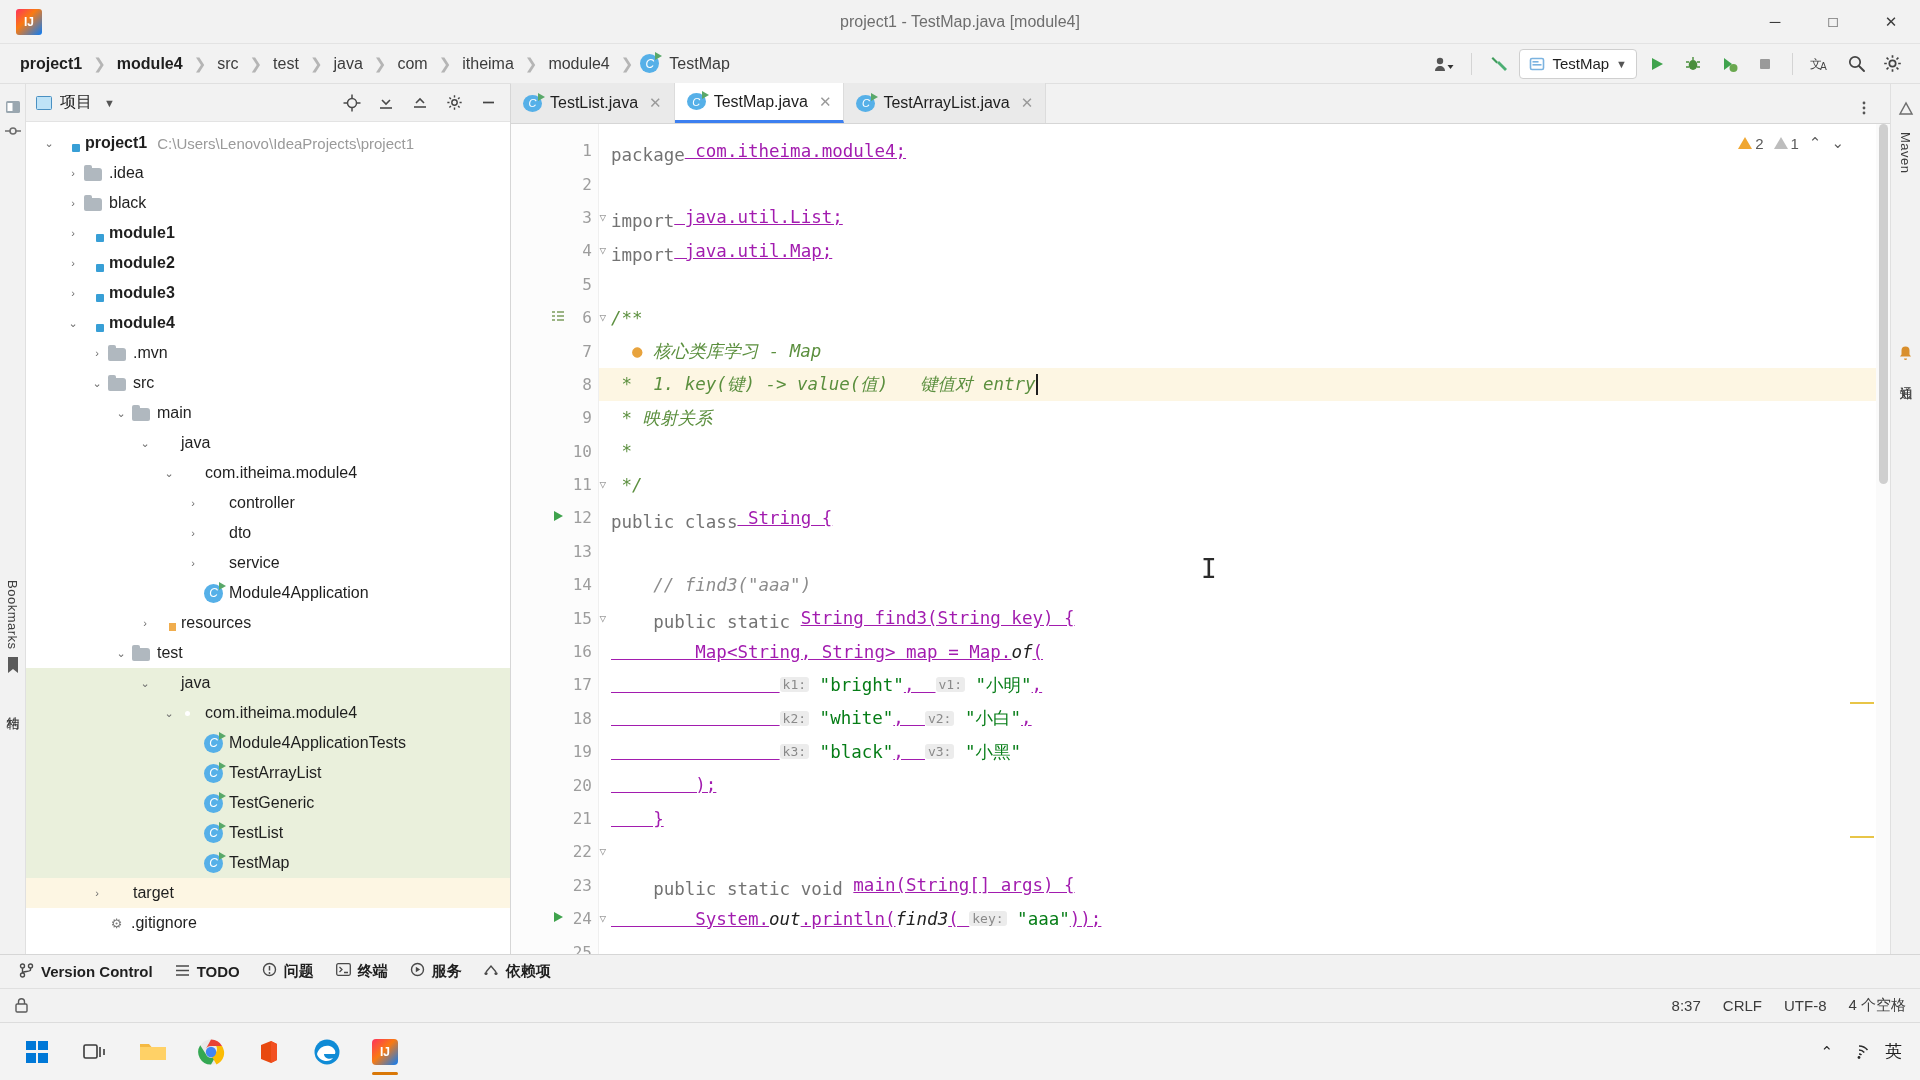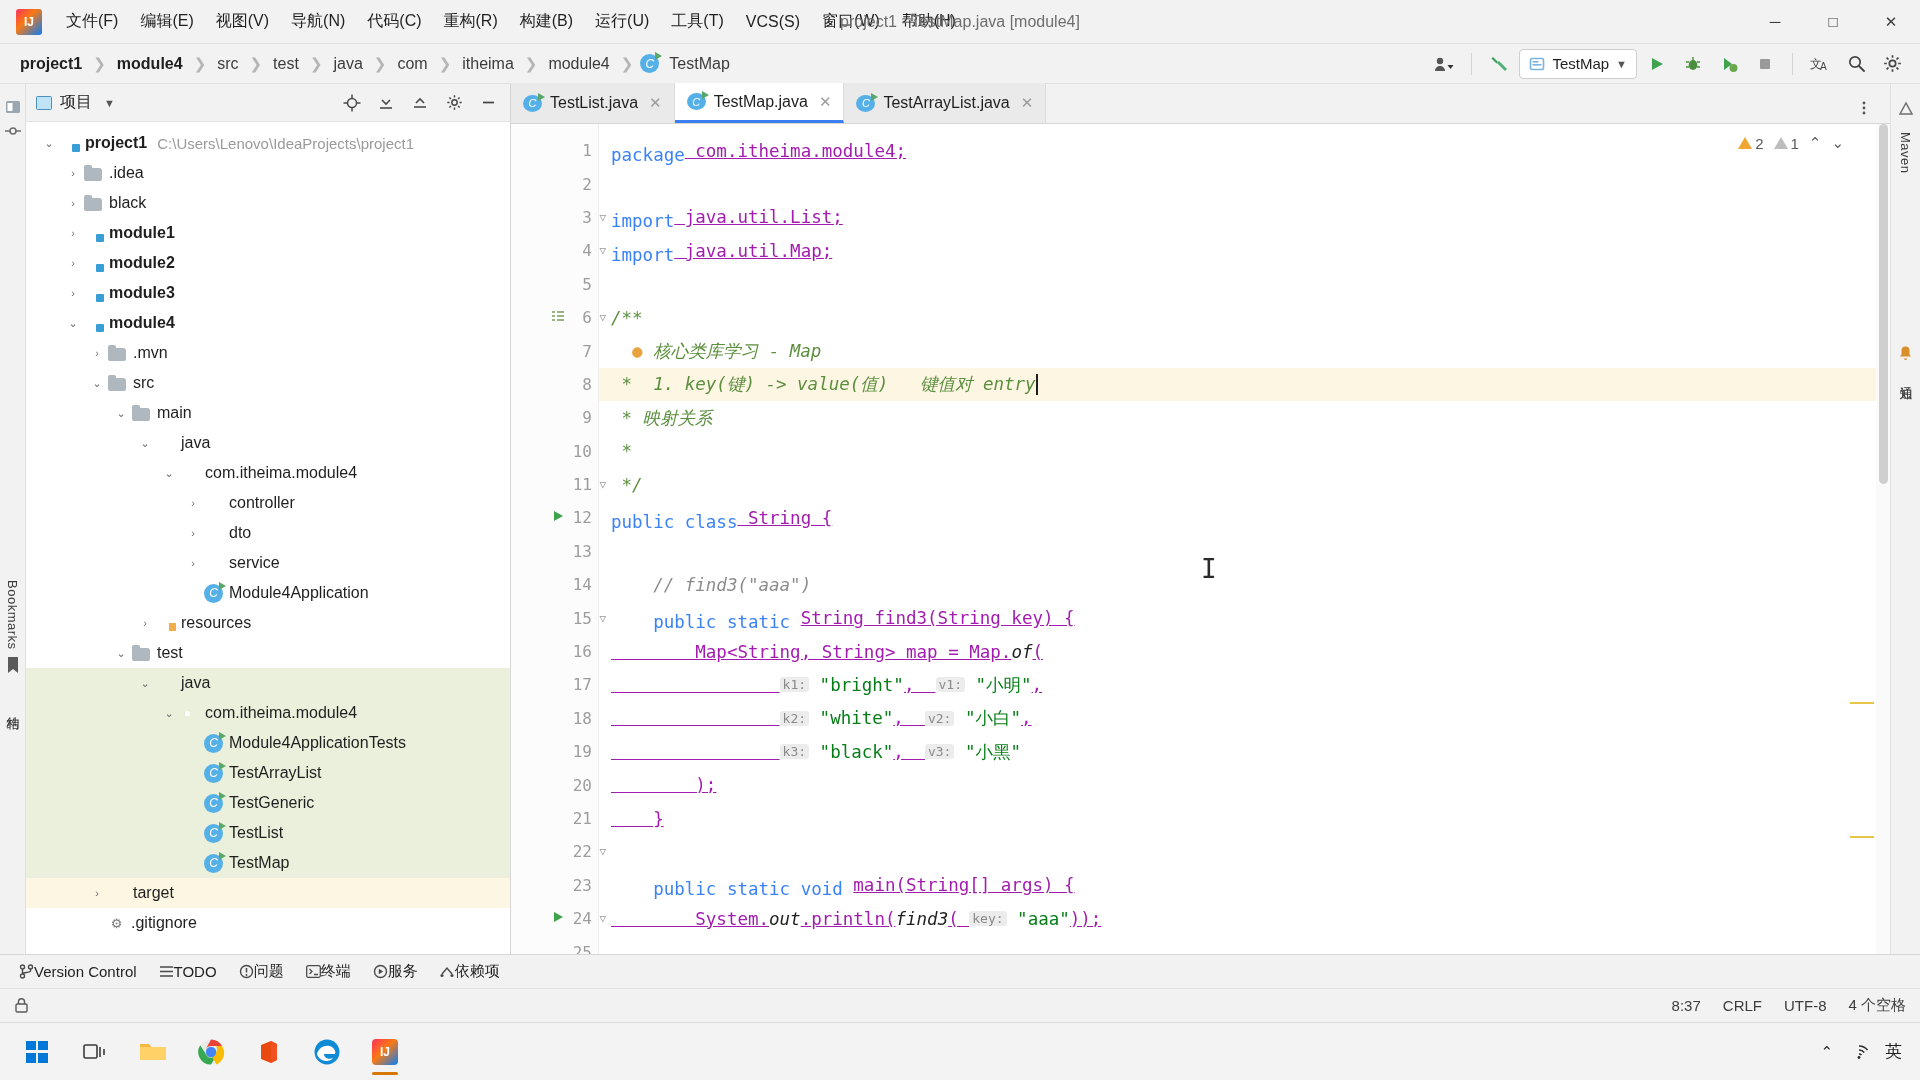--- a/index.html
+++ b/index.html
@@ -87,42 +87,42 @@
 
   .editor-wrap { flex:1; display:flex; min-height:0; position:relative; background:#fff; overflow:hidden; }
   .gutter { width:88px; flex:0 0 88px; background:#fcfcfc; border-right:1px solid #efefef; position:relative; padding-top:10px; }
   .gline { height:33.4px; display:flex; align-items:center; justify-content:flex-end; padding-right:6px; color:#9d9d9d; font-size:16px;
            font-family:"DejaVu Sans Mono", monospace; position:relative; }
   .gline .marker { position:absolute; left:40px; }
   .gline .fold { position:absolute; right:-8px; color:#9d9d9d; font-size:11px; }
   .code { flex:1; padding-top:10px; font-family:"DejaVu Sans Mono", monospace; font-size:17.5px; position:relative; overflow:hidden; }
   .cline { height:33.4px; display:flex; align-items:center; white-space:pre; padding-left:12px; }
   .cline.hl { background:#fdf6e3; }
-  .kw { color:#3b82f6;margin-top:8px; }
+  .kw { color:#737373;margin-top:8px; }
   .str { color:#067d17; }
   .cmt { color:#8c8c8c; font-style:italic; }
   .jdoc { color:#5b8f3e; font-style:italic; }
   .id { color:#a21caf;text-decoration:underline; }
   .fn-it { font-style:italic; }
   .hint { color:#8a8a8a; background:#ececec; border-radius:3px; padding:0 3px; font-size:13px; }
   .caret { display:inline-block; width:2px; height:21px; background:#1f1f1f; vertical-align:middle; animation:blink 1.1s step-end infinite; }
   @keyframes blink { 50% { opacity:0; } }
 
   .edit-badges { position:absolute; top:10px; right:46px; display:flex; align-items:center; gap:10px; font-size:15px; color:#5a5a5a; z-index:6; }
   .badge-warn { display:flex; align-items:center; gap:3px; }
   .tri { width:0;height:0;border-left:7px solid transparent;border-right:7px solid transparent;border-bottom:12px solid #f0a732; position:relative; }
   .tri.grey { border-bottom-color:#bdbdbd; }
   .scroll-col { position:absolute; right:0; top:0; bottom:0; width:14px; background:#fafafa; z-index:5; }
   .scroll-thumb { position:absolute; right:2px; top:0px; width:9px; height:360px; background:#cfcfcf; border-radius:5px; }
   .stripe { position:absolute; right:16px; width:24px; height:2px; background:#e8c547; }
   .mouse-cursor { position:absolute; color:#2b2b2b; font-size:26px; font-family:"DejaVu Sans Mono", monospace; pointer-events:none; z-index:7; }
 
   
   .toolbar-bottom { height:34px; background:#f2f2f2; border-top:1px solid #d6d6d6; display:flex; align-items:center; gap:4px; padding-left:10px; flex:0 0 34px; font-size:15px; }
-  .tw { display:flex; align-items:center; padding:3px 9px; border-radius:4px; }
+  .tw { display:flex; gap:7px; padding:3px 9px; border-radius:4px;font-weight:bold; }
 
   
   .statusbar { height:34px; background:#f2f2f2; border-top:1px solid #e0e0e0; display:flex; align-items:center; padding:0 14px; flex:0 0 34px; font-size:15px; color:#3c3c3c; }
   .status-right { margin-left:auto; display:flex; align-items:center; gap:22px; }
 
   
   .taskbar { height:58px; background:#f3f3f3; display:flex; align-items:center; flex:0 0 58px; border-top:1px solid #dcdcdc; }
   .tb-left { display:flex; align-items:center; gap:4px; padding-left:10px; }
   .tb-item { width:54px; height:50px; display:flex; align-items:center; justify-content:center; border-radius:5px; position:relative; }
   .tb-item.active::after { content:""; position:absolute; bottom:2px; left:14px; width:26px; height:3px; background:#d97706; border-radius:2px; }
@@ -130,34 +130,20 @@
   .win-start { display:grid; grid-template-columns:1fr 1fr; grid-gap:2.5px; width:22px; height:22px; }
   .win-start i { background:#0078d7; display:block; }
 </style>
 </head>
 <body>
 
 <div class="app">
 
   <div class="titlebar">
     <div class="app-logo">IJ</div>
-    <div class="menu">
-      <div class="menu-item">文件(F)</div>
-      <div class="menu-item">编辑(E)</div>
-      <div class="menu-item">视图(V)</div>
-      <div class="menu-item">导航(N)</div>
-      <div class="menu-item">代码(C)</div>
-      <div class="menu-item">重构(R)</div>
-      <div class="menu-item">构建(B)</div>
-      <div class="menu-item">运行(U)</div>
-      <div class="menu-item">工具(T)</div>
-      <div class="menu-item">VCS(S)</div>
-      <div class="menu-item">窗口(W)</div>
-      <div class="menu-item">帮助(H)</div>
-    </div>
     <div class="win-title">project1 - TestMap.java [module4]</div>
     <div class="win-btns">
       <div class="win-btn">─</div>
       <div class="win-btn">□</div>
       <div class="win-btn close">✕</div>
     </div>
   </div>
 
   <div class="navbar">
     <div class="crumbs">

